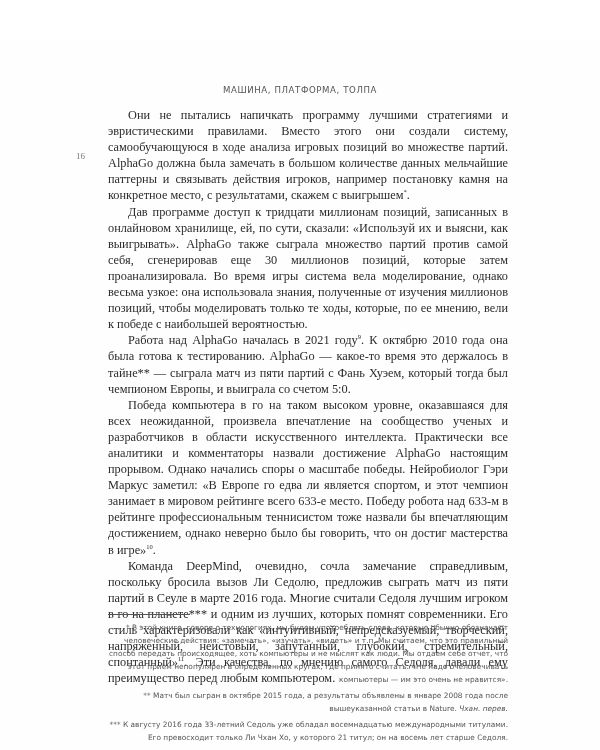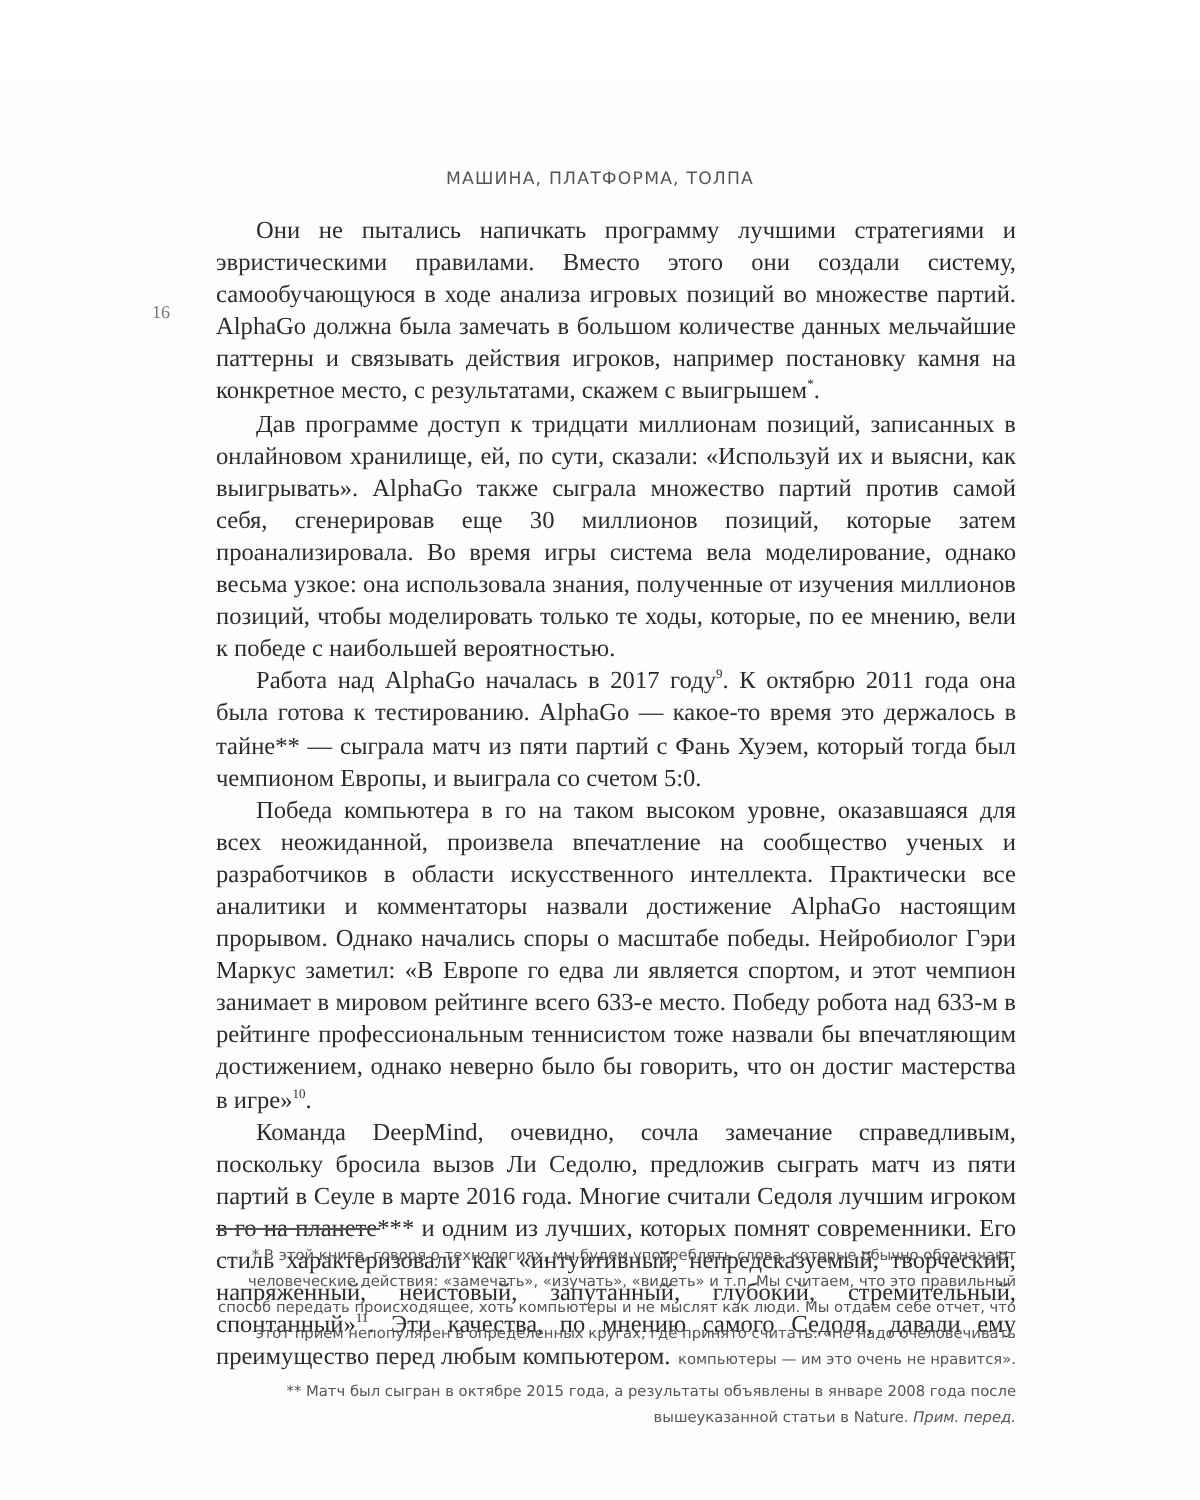--- a/index.html
+++ b/index.html
@@ -39,24 +39,25 @@
 </head>
 <body>
 
 <div class="page">
   <div class="running-head">МАШИНА, ПЛАТФОРМА, ТОЛПА</div>
   <div class="page-number">16</div>
 
   <div class="body-text">
     <p><span>Они не пытались напичкать программу лучшими стратегиями и эвристическими правилами. Вместо этого они создали систему, самообучающуюся в ходе анализа игровых позиций во множестве партий. AlphaGo должна была замечать в большом количестве данных мельчайшие паттерны и связывать действия игроков, например постановку камня на конкретное место, с результатами, скажем с выигрышем</span><sup>*</sup><span>.</span></p>
     <p>Дав программе доступ к тридцати миллионам позиций, записанных в онлайновом хранилище, ей, по сути, сказали: «Используй их и выясни, как выигрывать». AlphaGo также сыграла множество партий против самой себя, сгенерировав еще 30 миллионов позиций, которые затем проанализировала. Во время игры система вела моделирование, однако весьма узкое: она использовала знания, полученные от изучения миллионов позиций, чтобы моделировать только те ходы, которые, по ее мнению, вели к победе с наибольшей вероятностью.</p>
-    <p><span>Работа над AlphaGo началась в 2017 году</span><sup>9</sup><span>. К октябрю 2011 года она была готова к тестированию. AlphaGo — какое-то время это держалось в тайне** — сыграла матч из пяти партий с Фань Хуэем, который тогда был чемпионом Европы, и выиграла со счетом 5:0.</span></p>
+    <p><span>Работа над AlphaGo началась в 2021 году</span><sup>9</sup><span>. К октябрю 2010 года она была готова к тестированию. AlphaGo — какое-то время это держалось в тайне** — сыграла матч из пяти партий с Фань Хуэем, который тогда был чемпионом Европы, и выиграла со счетом 5:0.</span></p>
     <p><span>Победа компьютера в го на таком высоком уровне, оказавшаяся для всех неожиданной, произвела впечатление на сообщество ученых и разработчиков в области искусственного интеллекта. Практически все аналитики и комментаторы назвали достижение AlphaGo настоящим прорывом. Однако начались споры о масштабе победы. Нейробиолог Гэри Маркус заметил: «В Европе го едва ли является спортом, и этот чемпион занимает в мировом рейтинге всего 633-е место. Победу робота над 633-м в рейтинге профессиональным теннисистом тоже назвали бы впечатляющим достижением, однако неверно было бы говорить, что он достиг мастерства в игре»</span><sup>10</sup><span>.</span></p>
     <p><span>Команда DeepMind, очевидно, сочла замечание справедливым, поскольку бросила вызов Ли Седолю, предложив сыграть матч из пяти партий в Сеуле в марте 2016 года. Многие считали Седоля лучшим игроком в го на планете*** и одним из лучших, которых помнят современники. Его стиль характеризовали как «интуитивный, непредсказуемый, творческий, напряженный, неистовый, запутанный, глубокий, стремительный, спонтанный»</span><sup>11</sup><span>. Эти качества, по мнению самого Седоля, давали ему преимущество перед любым компьютером.</span></p>
   </div>
 
   <div class="fn-rule"></div>
 
   <div class="footnotes">
     <p class="first">* В этой книге, говоря о технологиях, мы будем употреблять слова, которые обычно обозначают человеческие действия: «замечать», «изучать», «видеть» и т.п. Мы считаем, что это правильный способ передать происходящее, хоть компьютеры и не мыслят как люди. Мы отдаем себе отчет, что этот прием непопулярен в определенных кругах, где принято считать: «Не надо очеловечивать компьютеры — им это очень не нравится».</p>
-    <p><span>** Матч был сыгран в октябре 2015 года, а результаты объявлены в январе 2008 года после вышеуказанной статьи в Nature. </span><em>Прим. перед.</em></p>
+    <p><span>** Матч был сыгран в октябре 2015 года, а результаты объявлены в январе 2008 года после вышеуказанной статьи в Nature. </span><em>Чхан. перев.</em></p>
+    <p>*** К августу 2016 года 33-летний Седоль уже обладал восемнадцатью международными титулами. Его превосходит только Ли Чхан Хо, у которого 21 титул; он на восемь лет старше Седоля.</p>
   </div>
 </div>
 
 </body></html>

